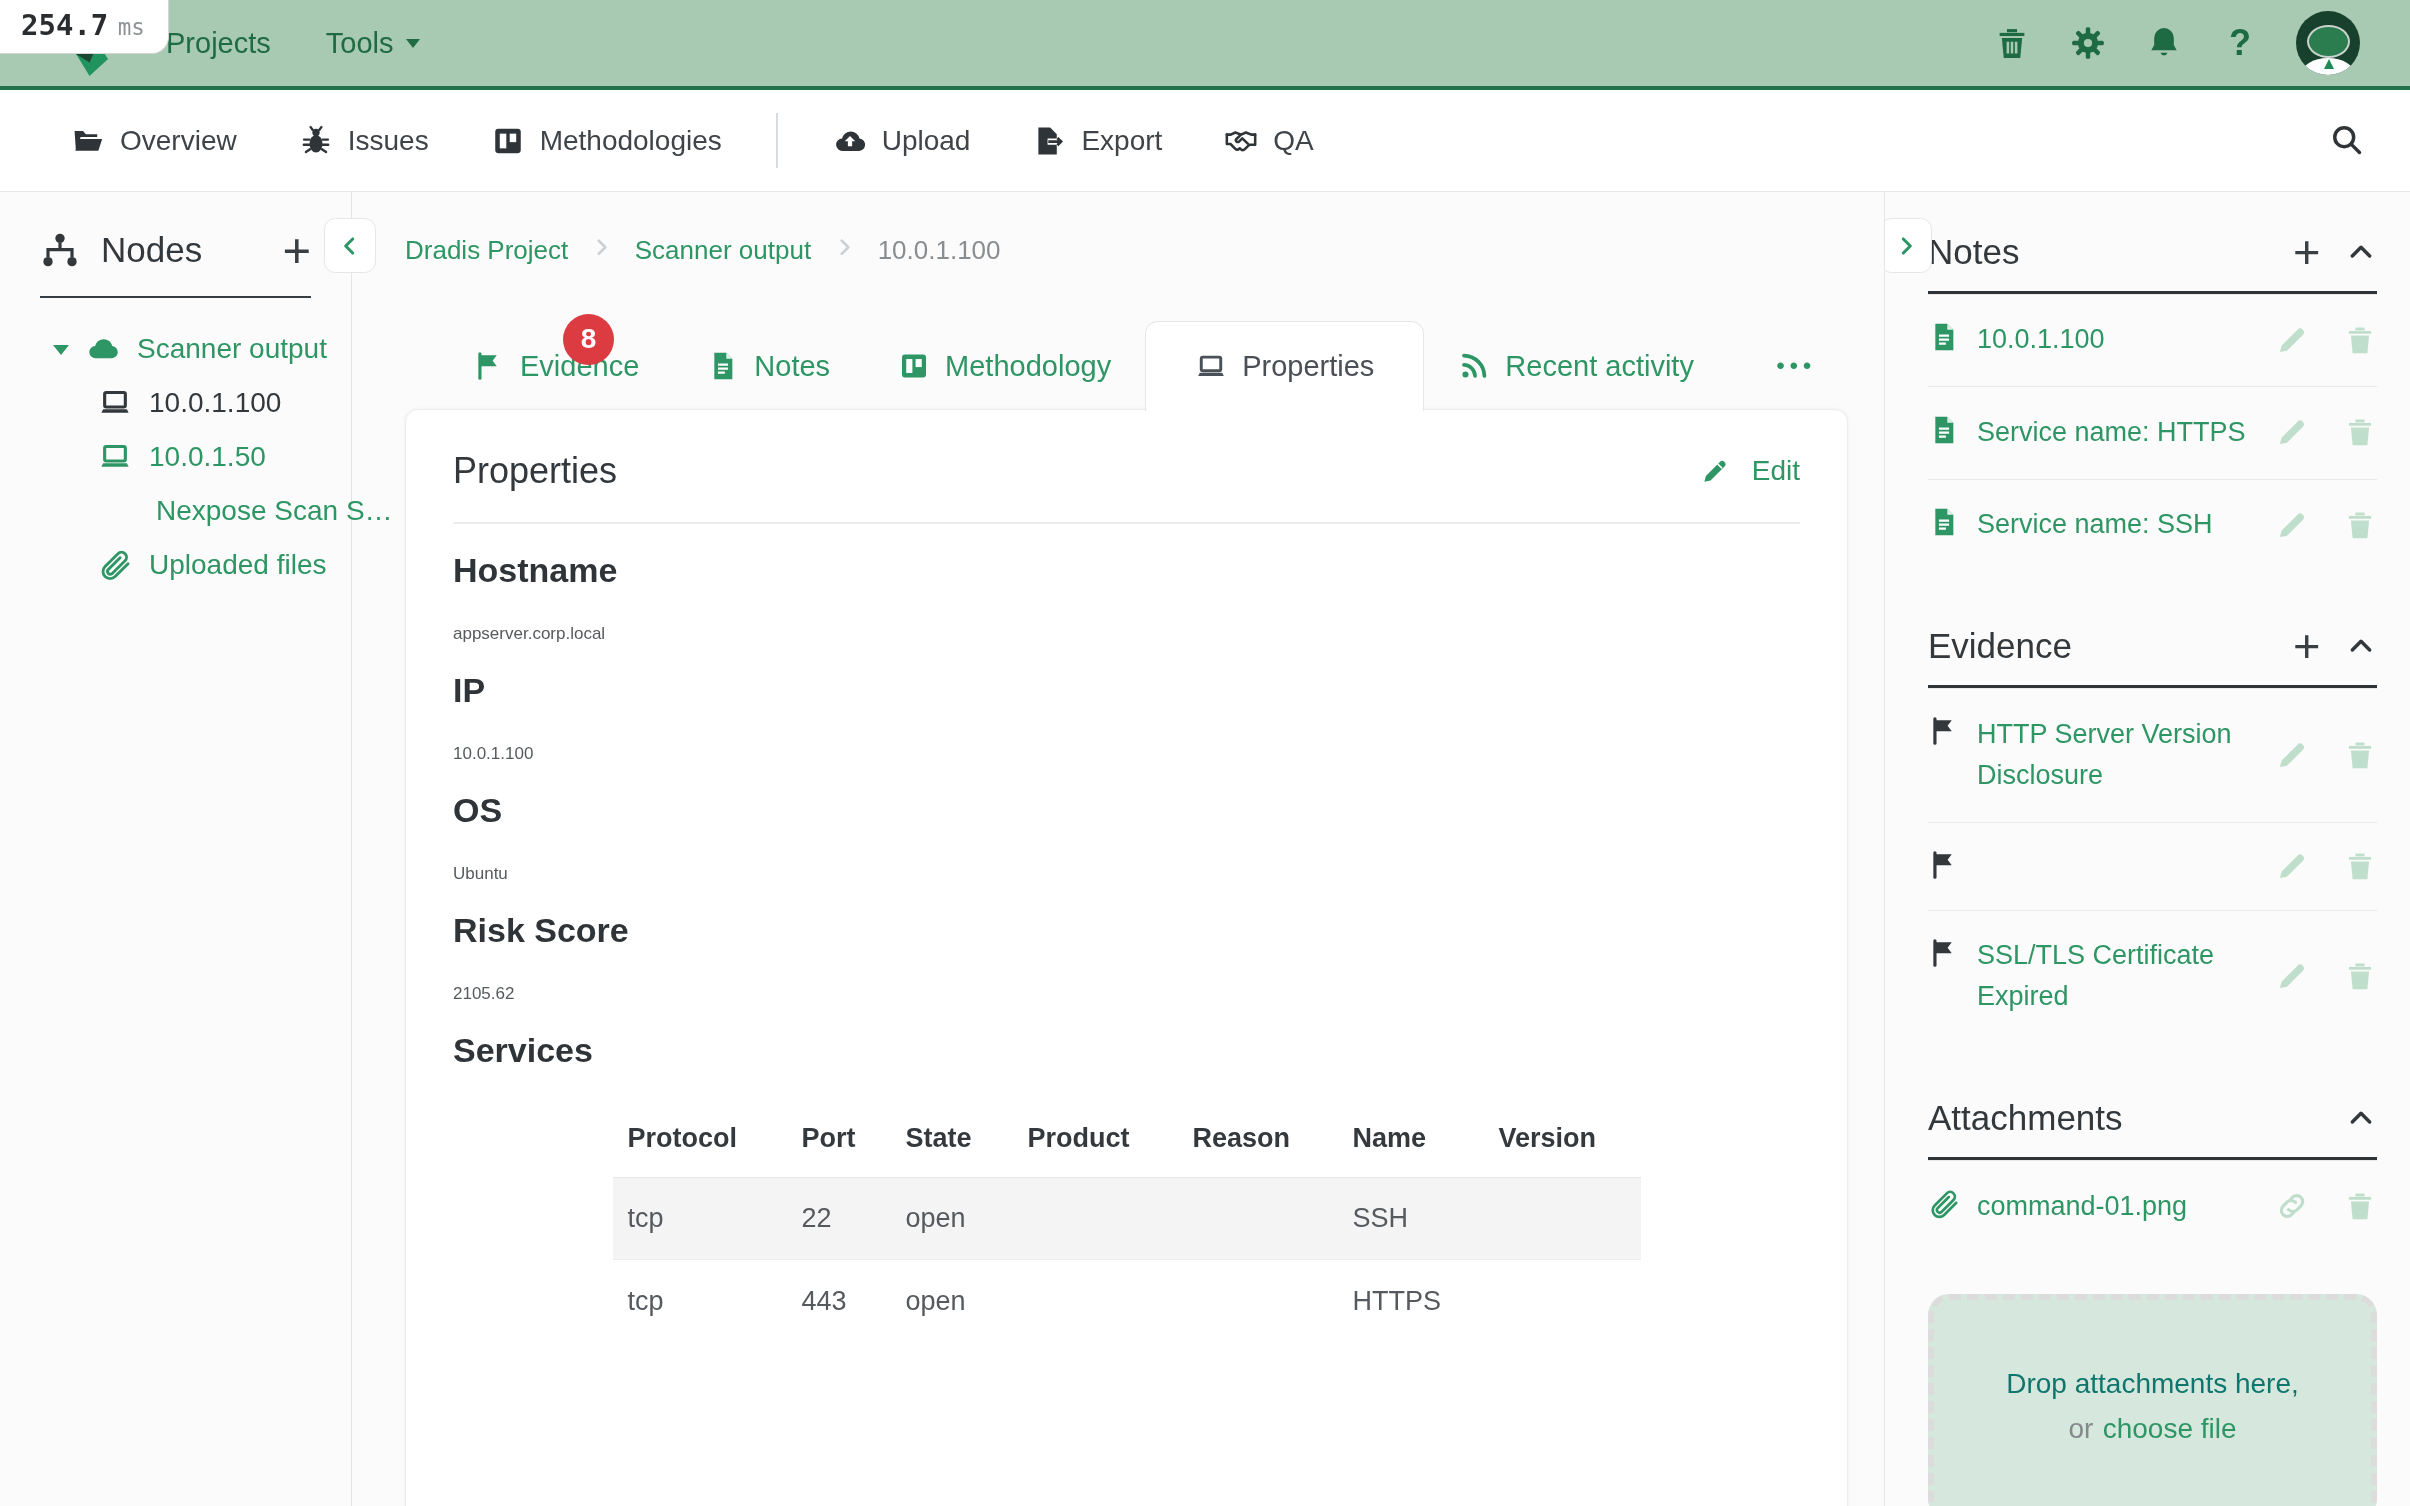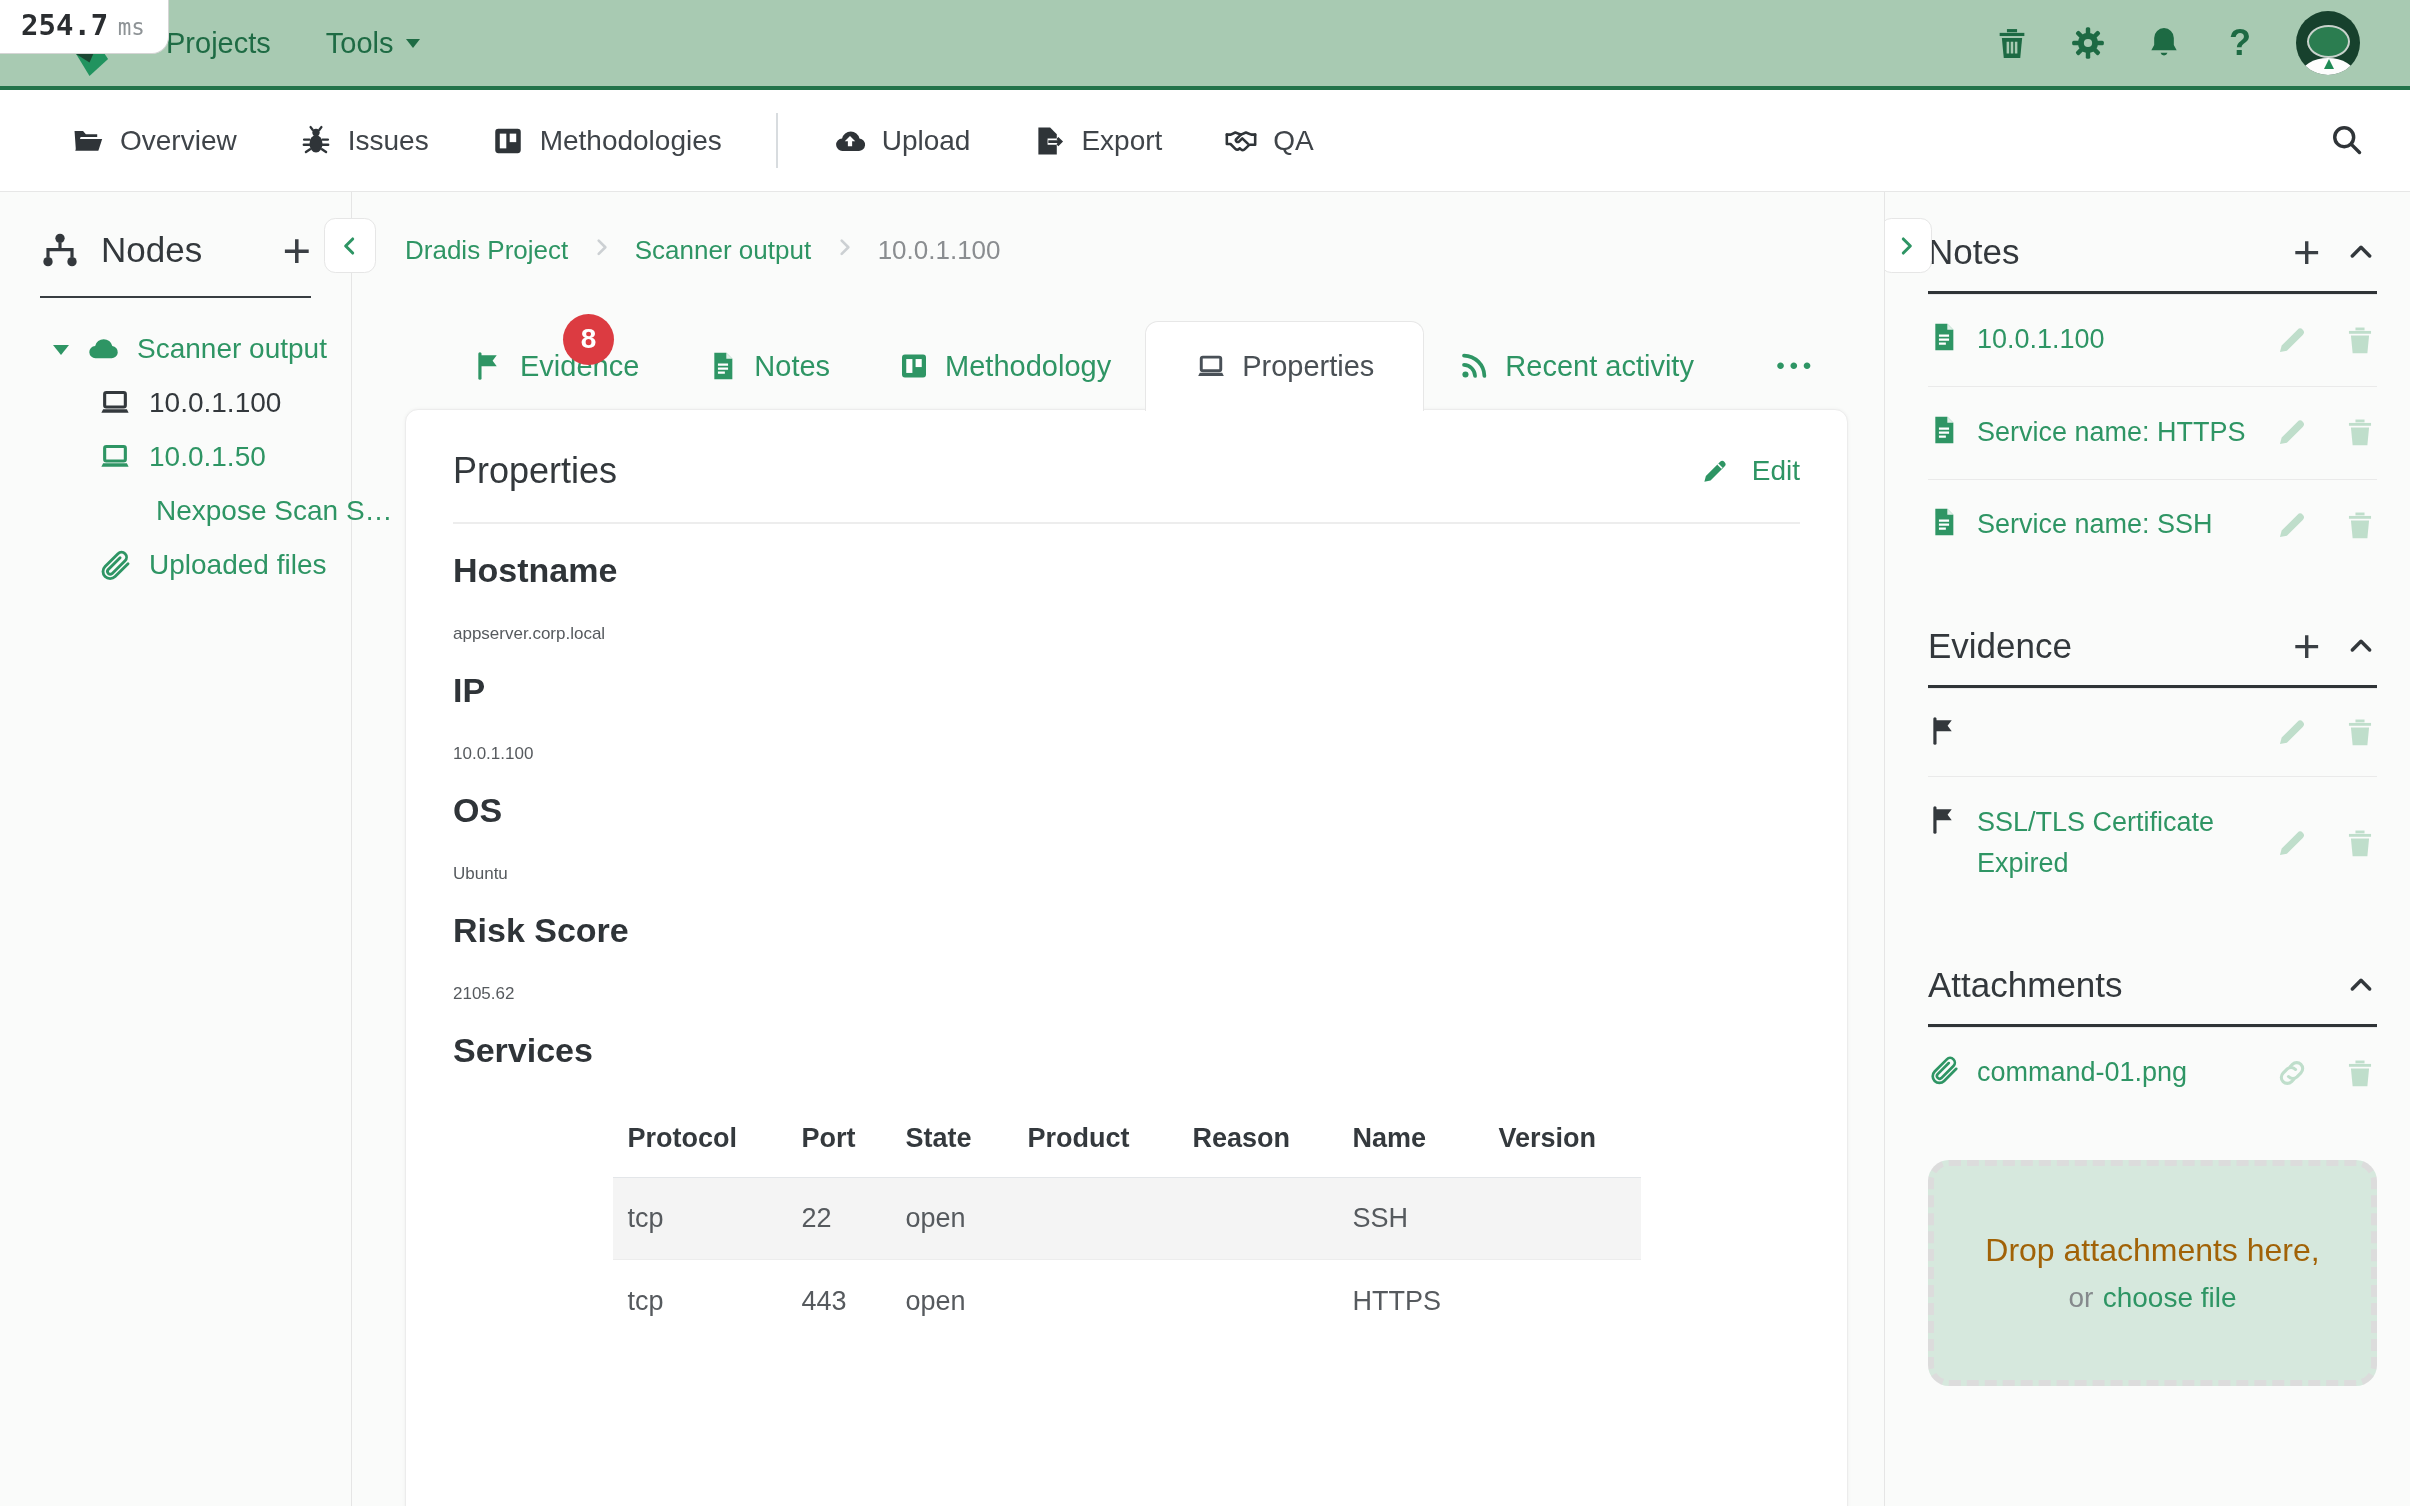--- a/index.html
+++ b/index.html
@@ -114,21 +114,21 @@
   .side-item .item-icon svg { width:32px; height:32px; }
   .side-item a.item-link { font-size:27px; color:#2e9564; text-decoration:none; margin-left:17px;
                            line-height:41px; width:301px; cursor:pointer; }
   .item-actions { margin-left:auto; display:flex; align-items:center; gap:34px; color:#bfdecb; }
   .item-actions svg { width:34px; height:34px; cursor:pointer; }
   .side-section { margin-top:55px; }
   .side-section.first { margin-top:0; }
 
   .dropzone { margin-top:41px; height:226px; background:#d6e8dd; border:6.6px dashed #dcdcdc; border-radius:21px;
               display:flex; flex-direction:column; align-items:center; justify-content:center; gap:13px; }
-  .dropzone .dz-line1 { font-size:32px; color:#a16207; }
+  .dropzone .dz-line1 { font-size:28px; color:#0f766e; }
   .dropzone .dz-line2 { font-size:28px; color:#85898c; }
   .dropzone .dz-line2 a { color:#2e9564; text-decoration:none; margin-left:9.4px; cursor:pointer; }
 </style>
 </head>
 <body>
 
 <div class="page">
 
   <header class="topbar">
     <div class="perf-badge">
@@ -526,20 +526,37 @@
               </span>
           </span>
         </div>
         <div class="section-divider"></div>
 
         <div class="side-item">
           <span class="item-icon dark"><svg viewBox="0 0 24 24">
                 <path d="M5.2 2.8v18.4" stroke="currentColor" stroke-width="2.4" stroke-linecap="round"></path>
                 <path fill="currentColor" d="M5.2 4h12.6l-3.1 4.1 3.1 4.1H5.2z"></path>
               </svg></span>
+          <a class="item-link">HTTP Server Version Disclosure</a>
+          <span class="item-actions">
+            <svg viewBox="0 0 24 24" fill="currentColor">
+                <path d="M3.5 20.5l1.2-4.6L15.9 4.7a2.6 2.6 0 013.7 3.7L8.4 19.6l-4.9.9z"></path>
+              </svg>
+            <svg viewBox="0 0 24 24" fill="currentColor">
+                <path d="M8.8 3.2h6.4v2H8.8z"></path>
+                <path d="M4.2 5.6h15.6v2H4.2z"></path>
+                <path d="M5.6 8.8h12.8L17.2 21.4H6.8z"></path>
+              </svg>
+          </span>
+        </div>
+        <div class="side-item">
+          <span class="item-icon dark"><svg viewBox="0 0 24 24">
+                <path d="M5.2 2.8v18.4" stroke="currentColor" stroke-width="2.4" stroke-linecap="round"></path>
+                <path fill="currentColor" d="M5.2 4h12.6l-3.1 4.1 3.1 4.1H5.2z"></path>
+              </svg></span>
           <span class="item-actions">
             <svg viewBox="0 0 24 24" fill="currentColor">
                 <path d="M3.5 20.5l1.2-4.6L15.9 4.7a2.6 2.6 0 013.7 3.7L8.4 19.6l-4.9.9z"></path>
               </svg>
             <svg viewBox="0 0 24 24" fill="currentColor">
                 <path d="M8.8 3.2h6.4v2H8.8z"></path>
                 <path d="M4.2 5.6h15.6v2H4.2z"></path>
                 <path d="M5.6 8.8h12.8L17.2 21.4H6.8z"></path>
               </svg>
           </span>

